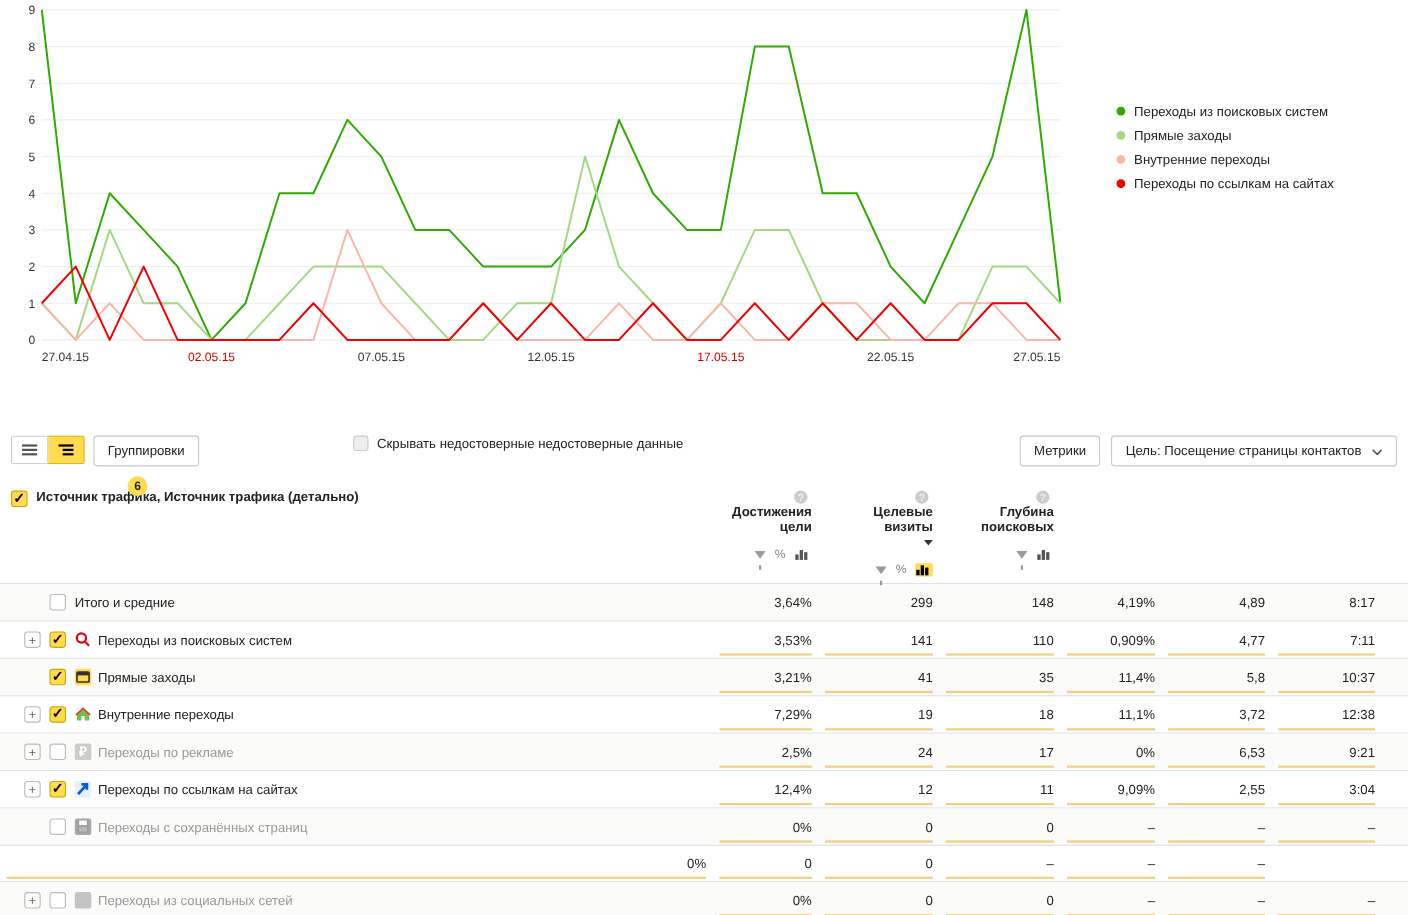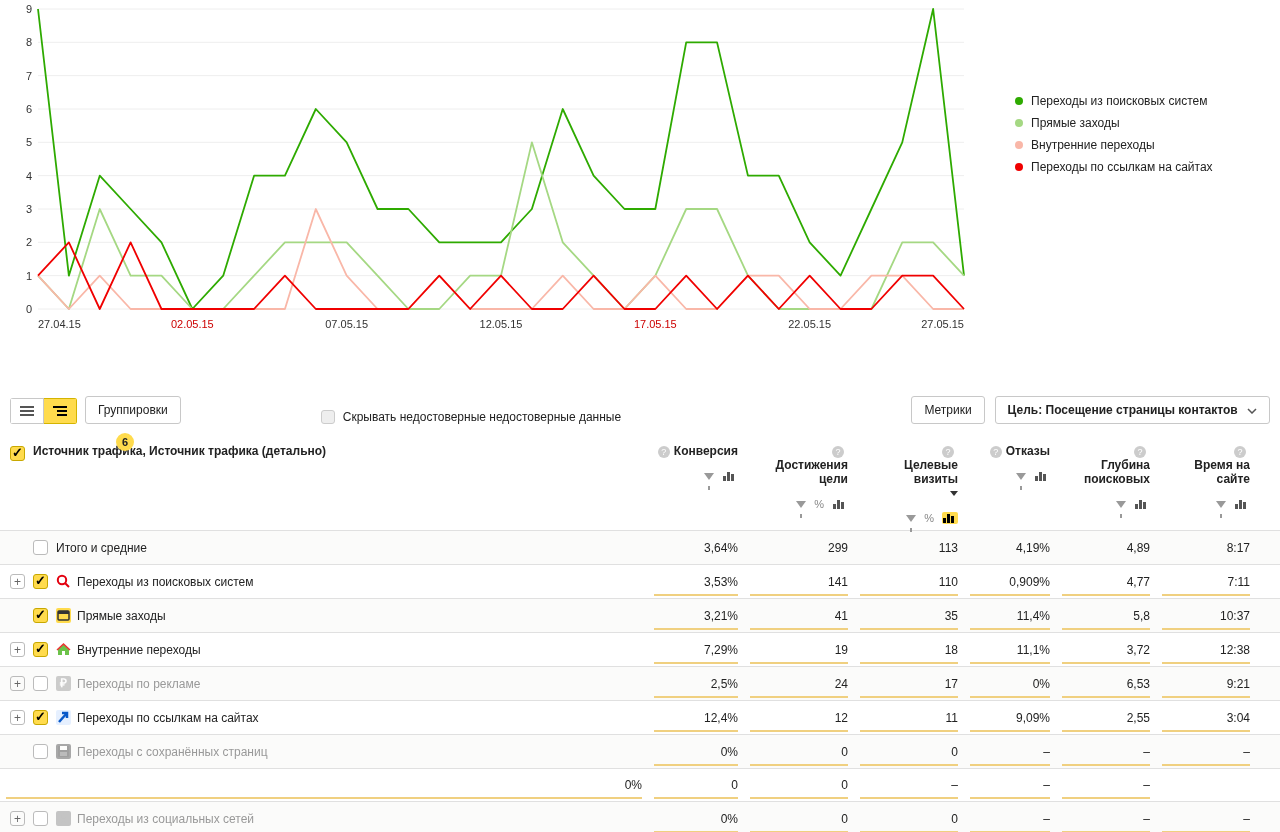--- a/index.html
+++ b/index.html
@@ -19,30 +19,30 @@
   .chart-panel{display:flex;align-items:flex-start;padding:4px 10px 0 10px;}
   .chart-area{position:relative;width:985px;flex:0 0 985px;}
   #chart-svg{display:block;}
   .axis-text{font-size:11px;fill:#333;}
   .axis-text.red{fill:#c00;}
   .legend{padding:90px 0 0 20px;}
   .legend-item{display:flex;align-items:center;margin-bottom:8px;font-size:12px;color:#444;cursor:pointer;}
   .legend-dot{width:8px;height:8px;border-radius:50%;margin-right:8px;}
 
   
-  .toolbar{display:flex;align-items:flex-end;padding:10px;margin-top:50px;}
+  .toolbar{display:flex;align-items:flex-start;padding:10px;margin-top:50px;}
   .toggle-grp{display:inline-flex;border-radius:3px;overflow:hidden;margin-right:8px;}
   .toggle-btn{border:1px solid #c8c8c8;background:#fff;padding:6px 9px;display:flex;align-items:center;justify-content:center;cursor:pointer;}
   .toggle-btn.active{background:var(--yellow);border-color:#d4b400;}
   .toggle-btn + .toggle-btn{border-left:none;}
   .btn{border:1px solid #c8c8c8;background:#fff;border-radius:3px;padding:6px 12px;cursor:pointer;}
   .hide-stat{margin-left:140px;display:flex;align-items:center;color:var(--grey);}
   .hide-stat .cbx{width:14px;height:14px;border:1px solid #ccc;background:#eee;border-radius:3px;margin-right:8px;}
   .toolbar-right{margin-left:auto;display:flex;gap:10px;}
-  .goal-select{position:relative;font-weight:bold;}
+  .goal-select{position:relative;}
   .goal-select .chev{margin-left:6px;}
   .badge6{position:absolute;left:116px;top:47px;width:18px;height:18px;border-radius:50%;background:var(--yellow);display:flex;align-items:center;justify-content:center;font-size:11px;font-weight:bold;z-index:2;}
   .toolbar{position:relative;}
 
   
   .tbl{width:100%;}
   .tbl .hdr,.tbl .row{display:grid;grid-template-columns: 648px 96px 110px 110px 92px 100px 100px;border-bottom:1px solid var(--border);}
   .tbl .hdr{align-items:start;}
   .tbl .hdr .hcell{padding:10px 6px 30px 6px;text-align:right;position:relative;}
   .tbl .hdr .hcell.first{text-align:left;display:flex;align-items:flex-start;padding-left:10px;}
@@ -54,21 +54,21 @@
   .mini-chart span{background:#555;width:3px;}
   .mini-chart.active span{background:#000;}
   .mini-chart .b1{height:5px}.mini-chart .b2{height:9px}.mini-chart .b3{height:7px}
   .funnel{width:0;height:0;border-left:5px solid transparent;border-right:5px solid transparent;border-top:7px solid #999;position:relative;}
   .funnel::after{content:"";position:absolute;left:-1px;top:6px;width:2px;height:4px;background:#999;}
   .qmark{display:inline-flex;width:12px;height:12px;border-radius:50%;background:#ccc;color:#fff;font-size:9px;align-items:center;justify-content:center;margin-right:4px;}
   .sort-arrow{display:inline-block;width:0;height:0;border-left:4px solid transparent;border-right:4px solid transparent;border-top:5px solid #333;margin-left:3px;vertical-align:1px;}
 
   .row{align-items:center;}
   .row .cell{padding:9px 6px;text-align:right;position:relative;}
-  .row .cell.first{text-align:left;display:flex;align-items:center;padding-left:10px;}
+  .row .cell.first{text-align:left;display:flex;align-items:center;padding-left:22px;}
   .row .bar{position:absolute;left:6px;right:6px;bottom:2px;height:2px;background:#f0d080;}
   .row.stripe{background:#fbfbfa;}
   .row.dim .label{color:var(--grey);}
   .row.dim .ico{filter:grayscale(1);opacity:.55;}
   .plus{width:15px;height:15px;border:1px solid #bbb;border-radius:3px;display:flex;align-items:center;justify-content:center;font-size:12px;margin-right:8px;color:#666;cursor:pointer;visibility:hidden;}
   .plus.show{visibility:visible;}
   .chk{width:15px;height:15px;border:1px solid #bbb;border-radius:3px;margin-right:8px;position:relative;background:#fff;cursor:pointer;}
   .chk.on{background:var(--yellow);border-color:#c8a800;}
   .chk.on::after{content:"✓";position:absolute;left:1px;top:-2px;font-size:13px;color:#000;font-weight:bold;}
   .ico{width:15px;height:15px;margin-right:6px;display:inline-flex;align-items:center;justify-content:center;border-radius:2px;font-size:10px;color:#fff;}
@@ -177,31 +177,20 @@
   <div class="badge6">6</div>
 </div>
 
 <div class="tbl">
   <div class="hdr">
     <div class="hcell first">
       <span class="chk on"></span>
       <span class="hlabel">Источник трафика, Источник трафика (детально)</span>
     </div>
     <div class="hcell">
-      <span class="qmark">?</span><span class="hlabel">Конверсия</span>
-      <span class="hsub">
-          <span class="funnel"></span>
-          <span class="mini-chart">
-            <span class="b1"></span>
-            <span class="b2"></span>
-            <span class="b3"></span>
-          </span>
-        </span>
-    </div>
-    <div class="hcell">
       <span class="qmark">?</span><span class="hlabel">Достижения цели</span>
       <span class="hsub">
           <span class="funnel"></span>
           <span class="pct">%</span>
           <span class="mini-chart">
             <span class="b1"></span>
             <span class="b2"></span>
             <span class="b3"></span>
           </span>
         </span>
@@ -212,63 +201,41 @@
           <span class="funnel"></span>
           <span class="pct">%</span>
           <span class="mini-chart active">
             <span class="b1"></span>
             <span class="b2"></span>
             <span class="b3"></span>
           </span>
         </span>
     </div>
     <div class="hcell">
-      <span class="qmark">?</span><span class="hlabel">Отказы</span>
-      <span class="hsub">
-          <span class="funnel"></span>
-          <span class="mini-chart">
-            <span class="b1"></span>
-            <span class="b2"></span>
-            <span class="b3"></span>
-          </span>
-        </span>
-    </div>
-    <div class="hcell">
       <span class="qmark">?</span><span class="hlabel">Глубина поисковых</span>
       <span class="hsub">
           <span class="funnel"></span>
           <span class="mini-chart">
             <span class="b1"></span>
             <span class="b2"></span>
             <span class="b3"></span>
           </span>
         </span>
     </div>
-    <div class="hcell">
-      <span class="qmark">?</span><span class="hlabel">Время на сайте</span>
-      <span class="hsub">
-          <span class="funnel"></span>
-          <span class="mini-chart">
-            <span class="b1"></span>
-            <span class="b2"></span>
-            <span class="b3"></span>
-          </span>
-        </span>
-    </div>
   </div>
   <div id="rows">
       <div class="row stripe">
         <div class="cell first">
           <span class="plus">+</span>
           <span class="chk"></span>
           <span class="label">Итого и средние</span>
         </div>
         <div class="cell">3,64%</div>
         <div class="cell">299</div>
-        <div class="cell">113</div>
+        <div class="cell">148</div>
         <div class="cell">4,19%</div>
         <div class="cell">4,89</div>
         <div class="cell">8:17</div>
       </div>
       <div class="row">
         <div class="cell first">
           <span class="plus show">+</span>
           <span class="chk on"></span>
           <span class="ico" style="background: rgb(255, 255, 255);">
             <svg width="15" height="15" viewBox="0 0 15 15">

